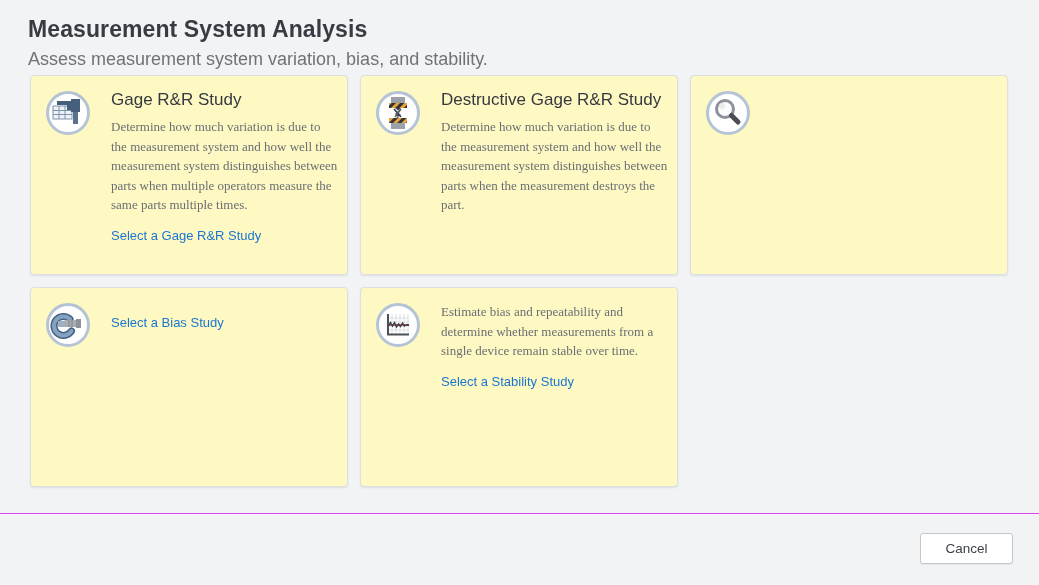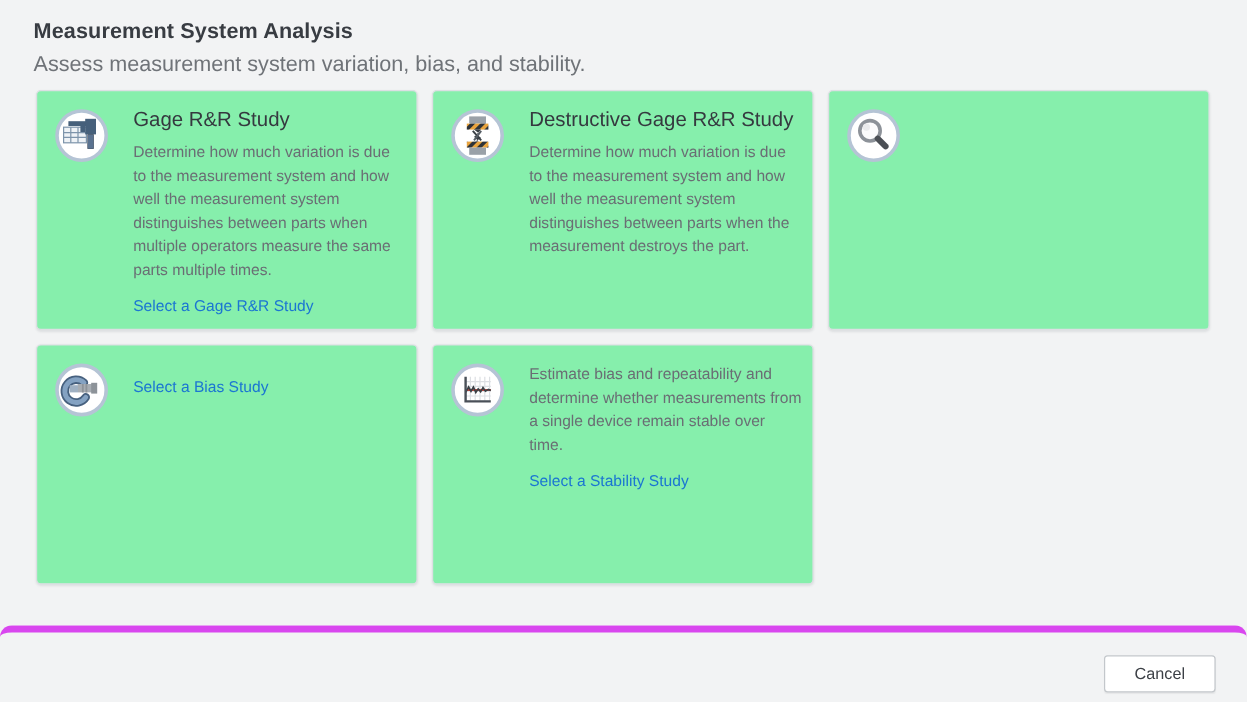--- a/index.html
+++ b/index.html
@@ -5,21 +5,21 @@
   * { margin: 0; padding: 0; box-sizing: border-box; }
   html, body { width: 1039px; height: 585px; overflow: hidden; }
   body {
     font-family: "Liberation Sans", "DejaVu Sans", sans-serif;
     background: #f2f3f4;
     position: relative;
     color: #3b3f45;
   }
   .header { padding: 16px 28px 0 28px; }
   .page-title {
-    font-size: 18px;
+    font-size: 23px;
     font-weight: 600;
     color: #383c42;
     letter-spacing: .1px;
   }
   .page-subtitle {
     margin-top: 6px;
     font-size: 18px;
     color: #6f7artefact378;
     color: #6f7378;
   }
@@ -27,21 +27,21 @@
     position: absolute;
     left: 30px;
     top: 75px;
     display: grid;
     grid-template-columns: repeat(3, 318px);
     grid-auto-rows: 200px;
     gap: 12px;
   }
   .card {
     position: relative;
-    background: #86efac;
+    background: #fef9c3;
     border: 1px solid #dcdfe3;
     border-radius: 4px;
     box-shadow: 0 1px 2px rgba(40,50,60,.10);
   }
   .card-icon {
     position: absolute;
     left: 14px;
     top: 14px;
     width: 46px;
     height: 46px;
@@ -52,35 +52,35 @@
     font-weight: 400;
     color: #35393f;
     margin-bottom: 7px;
     white-space: nowrap;
   }
   .card-desc {
     font-size: 13px;
     line-height: 1.5;
     color: #6a6e74;
     max-width: 232px;
+    font-family: Liberation Serif, serif;
   }
   .card-link {
     display: inline-block;
     margin-top: 13px;
     font-size: 13px;
     color: #1b76d2;
     text-decoration: none;
     cursor: pointer;
   }
   .footer {
     position: absolute;
     left: 0; right: 0; bottom: 0;
-    height: 64px;
-    border-top: 6px solid #d946ef;
-    border-radius: 10px;
+    height: 72px;
+    border-top: 1px solid #d946ef;
   }
   .cancel-button {
     position: absolute;
     right: 26px;
     top: 19px;
     width: 93px;
     height: 31px;
     background: #ffffff;
     border: 1px solid #c3c7cb;
     border-radius: 3px;

